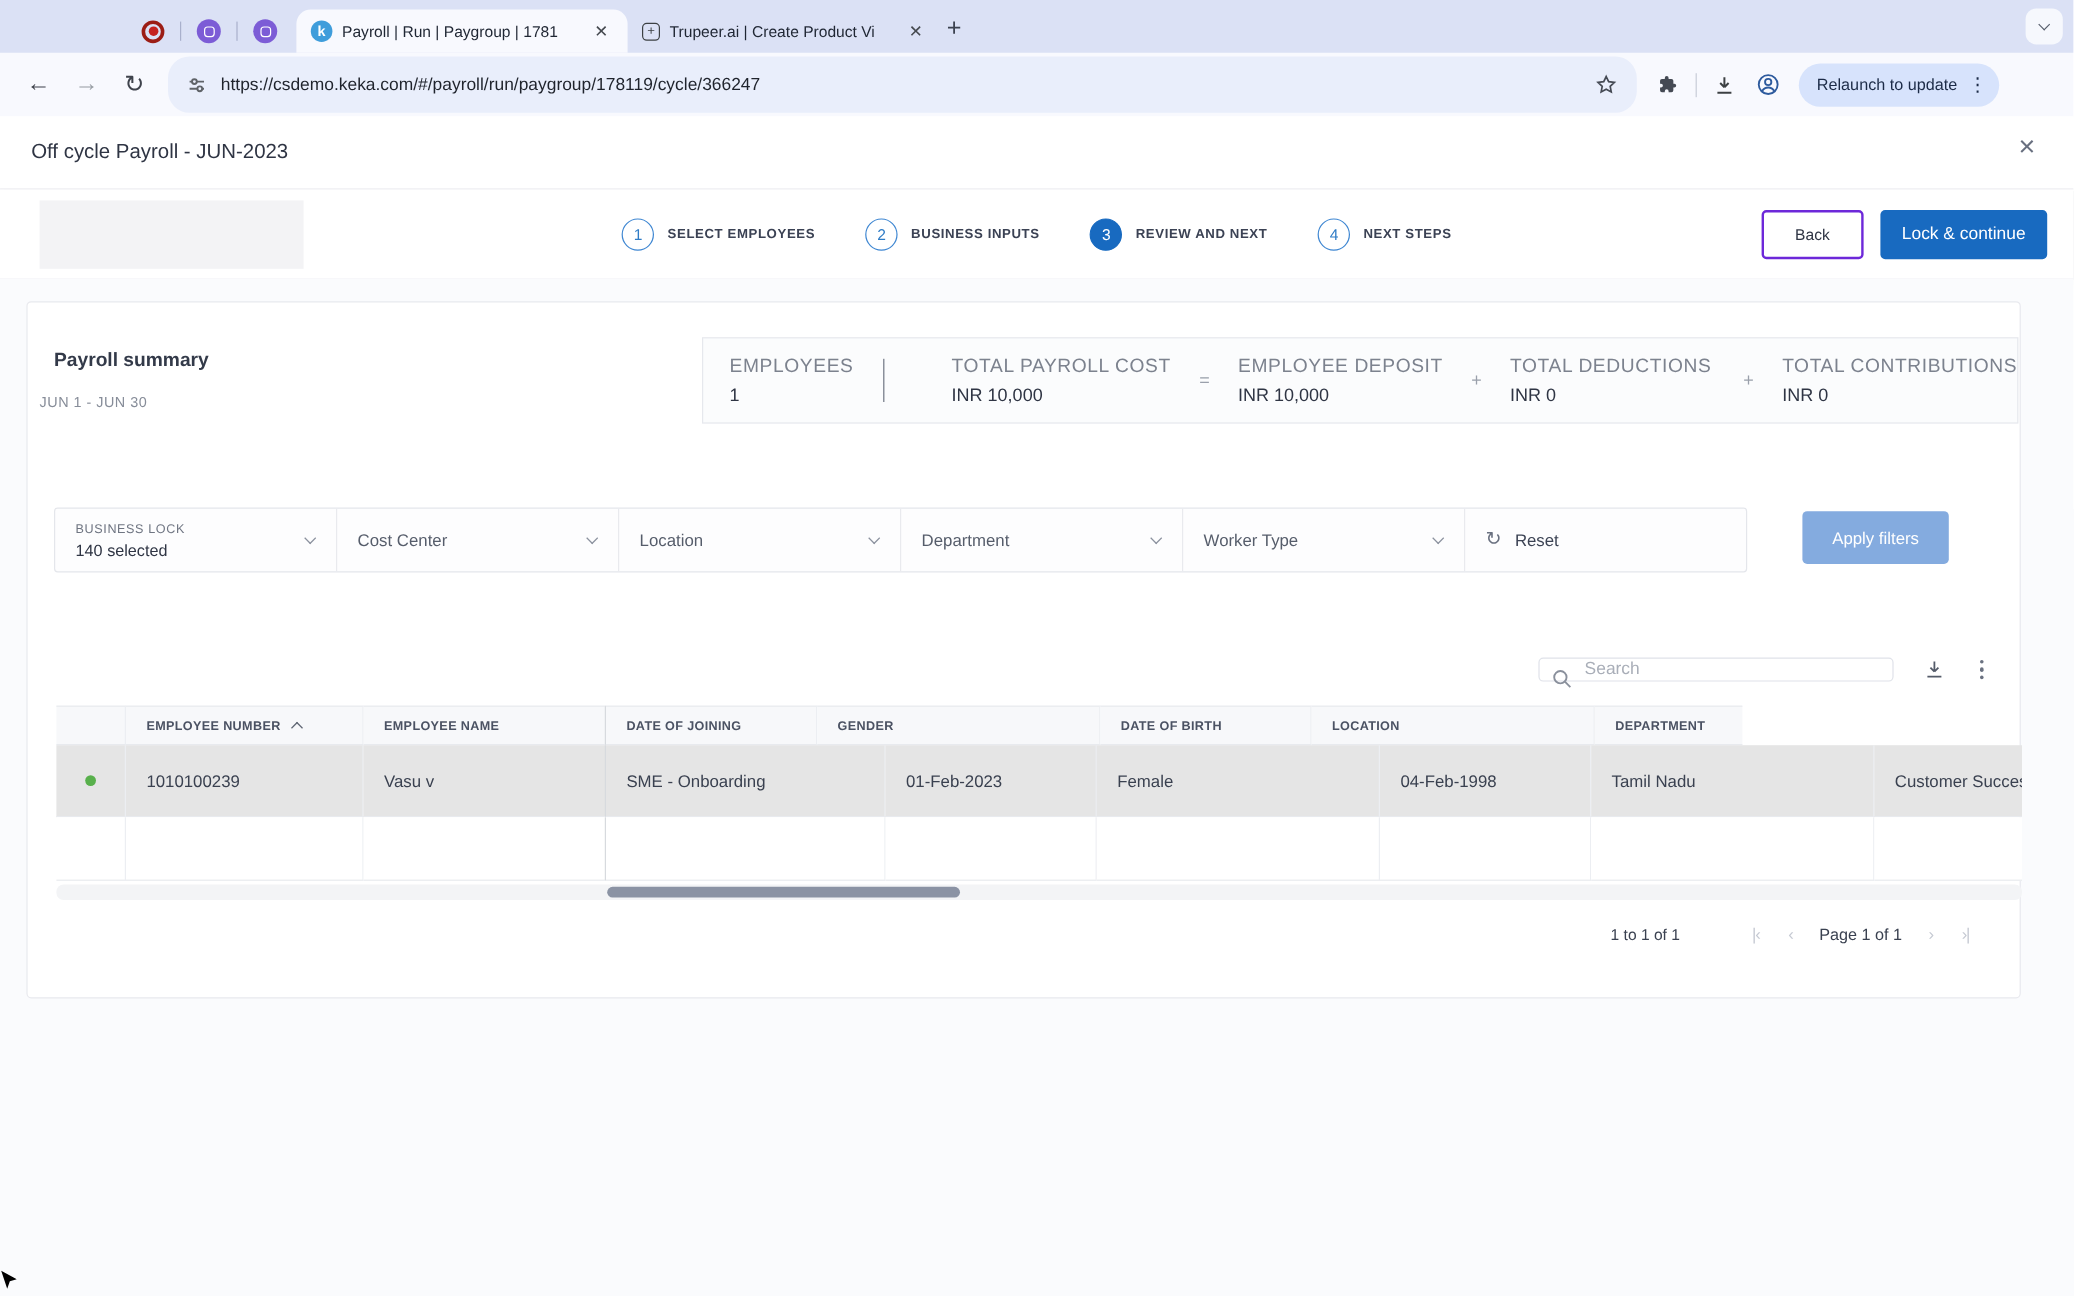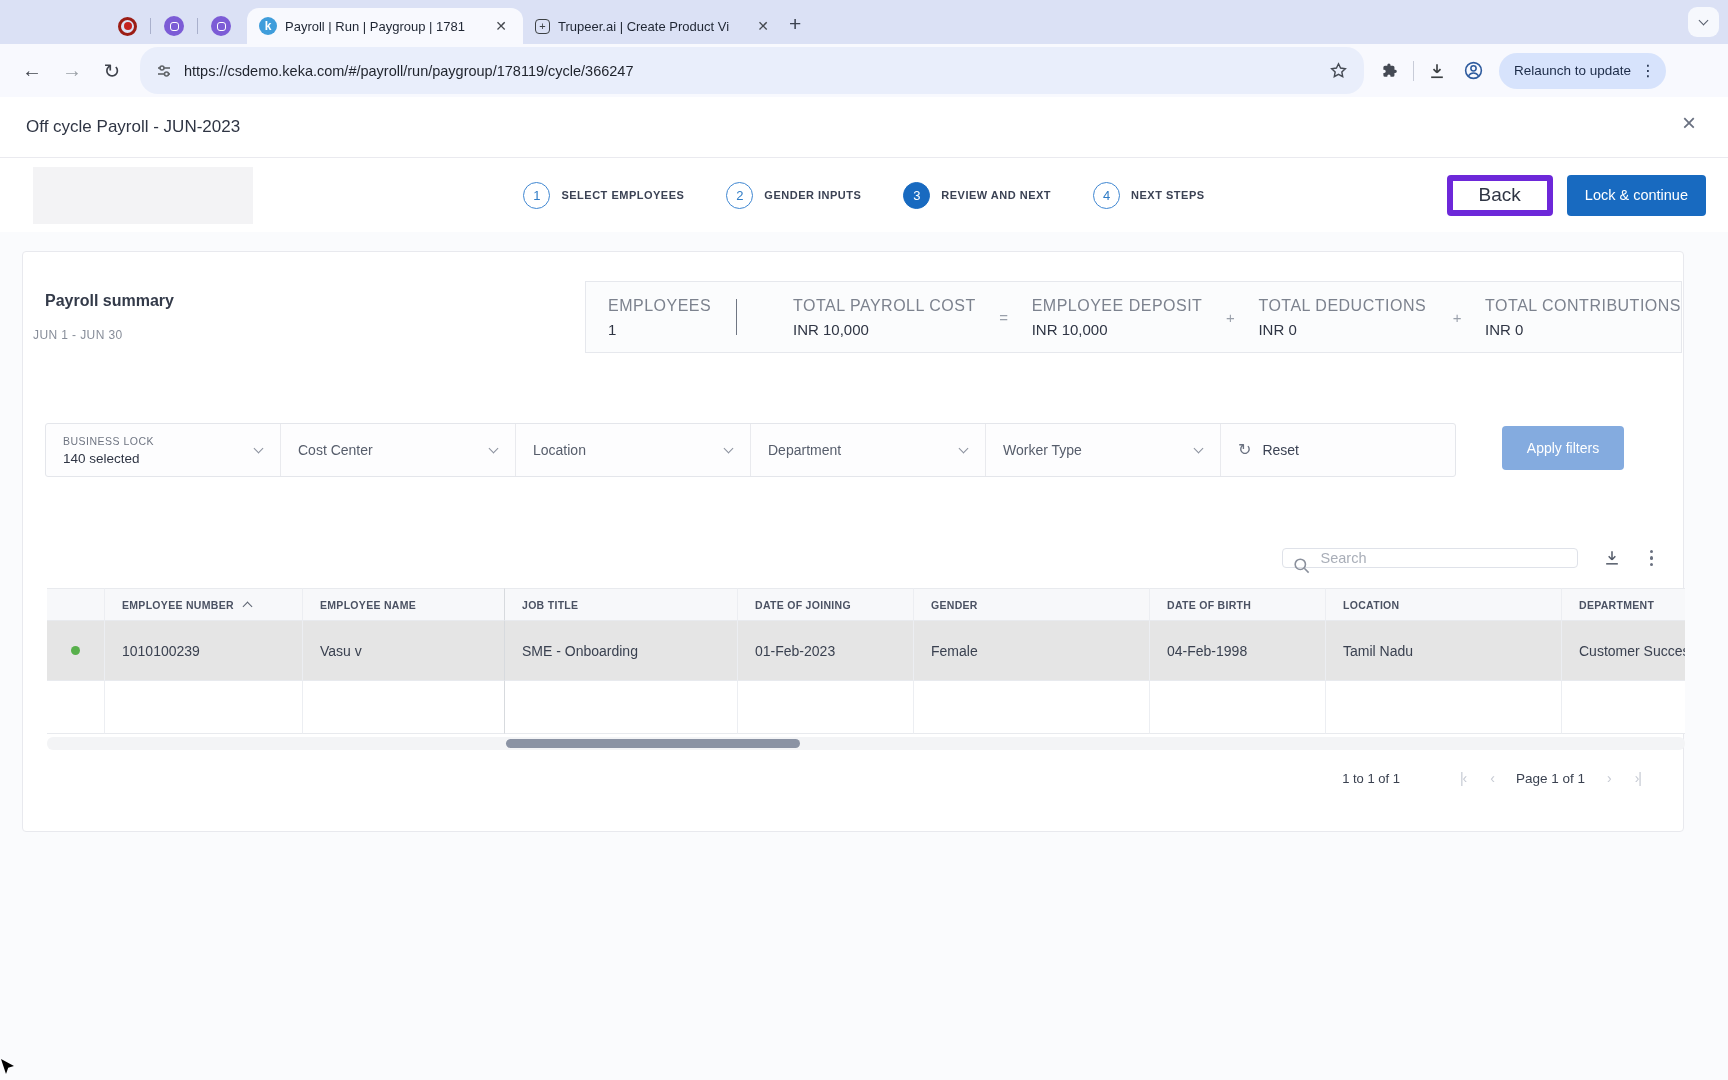--- a/index.html
+++ b/index.html
@@ -42,21 +42,21 @@
   .close-x{position:absolute;right:32px;top:14px;font-size:24px;font-weight:300;color:#697080;line-height:1;}
 
   .stepperrow{height:74px;background:#fff;display:flex;align-items:center;justify-content:center;position:relative;box-shadow:0 1px 0 #e8eaee,0 3px 6px rgba(20,30,60,.05);}
   .skeleton{position:absolute;left:33px;top:9px;width:220px;height:57px;background:#f3f3f5;}
   .steps{display:flex;align-items:center;gap:42px;}
   .step{display:flex;align-items:center;gap:11px;}
   .step-circle{width:27px;height:27px;border-radius:50%;border:1.5px solid #3f87d2;color:#2f7cc6;font-size:13px;display:flex;align-items:center;justify-content:center;background:#fff;}
   .step.active .step-circle{background:#186ac0;border-color:#186ac0;color:#fff;}
   .step-label{font-size:11px;font-weight:700;color:#3b4254;letter-spacing:.5px;}
   .actions{position:absolute;right:22px;display:flex;gap:14px;}
-  .btn-back{height:41px;padding:0 26px;background:#fff;border:6px solid #6d28d9;border-radius:4px;font-size:19px;color:#2f3544;font-family:inherit;}
+  .btn-back{height:41px;padding:0 26px;background:#fff;border:2px solid #6d28d9;border-radius:4px;font-size:13px;color:#2f3544;font-family:inherit;}
   .btn-lock{height:41px;padding:0 18px;background:#186ac0;border:none;border-radius:4px;font-size:14.5px;color:#fff;font-family:inherit;}
 
   .content{background:#fafbfd;height:848px;padding-top:19px;position:relative;}
   .card{margin:0 22px;width:1662px;height:581px;background:#fff;border:1px solid #e8e9ee;border-radius:4px;position:relative;}
 
   .summary-title{position:absolute;left:22px;top:40px;font-size:16px;font-weight:600;color:#333a49;}
   .summary-period{position:absolute;left:10px;top:76px;font-size:12px;color:#878d99;letter-spacing:.4px;}
   .metricsbox{position:absolute;left:562px;right:1px;top:29px;height:72px;border:1px solid #e6e8ed;background:#fbfcfd;display:flex;align-items:center;}
   .metric-emp{width:150px;padding-left:22px;}
   .m-label{font-size:16px;color:#7c828e;letter-spacing:.5px;margin-bottom:6px;white-space:nowrap;}
@@ -192,21 +192,21 @@
 
 <div class="stepperrow">
   <div class="skeleton"></div>
   <div class="steps">
     <div class="step">
       <span class="step-circle">1</span>
       <span class="step-label">SELECT EMPLOYEES</span>
     </div>
     <div class="step">
       <span class="step-circle">2</span>
-      <span class="step-label">GENDER INPUTS</span>
+      <span class="step-label">BUSINESS INPUTS</span>
     </div>
     <div class="step active">
       <span class="step-circle">3</span>
       <span class="step-label">REVIEW AND NEXT</span>
     </div>
     <div class="step">
       <span class="step-circle">4</span>
       <span class="step-label">NEXT STEPS</span>
     </div>
   </div>
@@ -314,23 +314,20 @@
     <div class="grid">
       <div class="g-row g-head">
         <div class="g-cell c0"></div>
         <div class="g-cell c1">
             <span>EMPLOYEE NUMBER</span>
             <span class="sort"></span>
           </div>
         <div class="g-cell c2">
             <span>EMPLOYEE NAME</span>
           </div>
-        <div class="g-cell c3">
-            <span>JOB TITLE</span>
-          </div>
         <div class="g-cell c4">
             <span>DATE OF JOINING</span>
           </div>
         <div class="g-cell c5">
             <span>GENDER</span>
           </div>
         <div class="g-cell c6">
             <span>DATE OF BIRTH</span>
           </div>
         <div class="g-cell c7">

